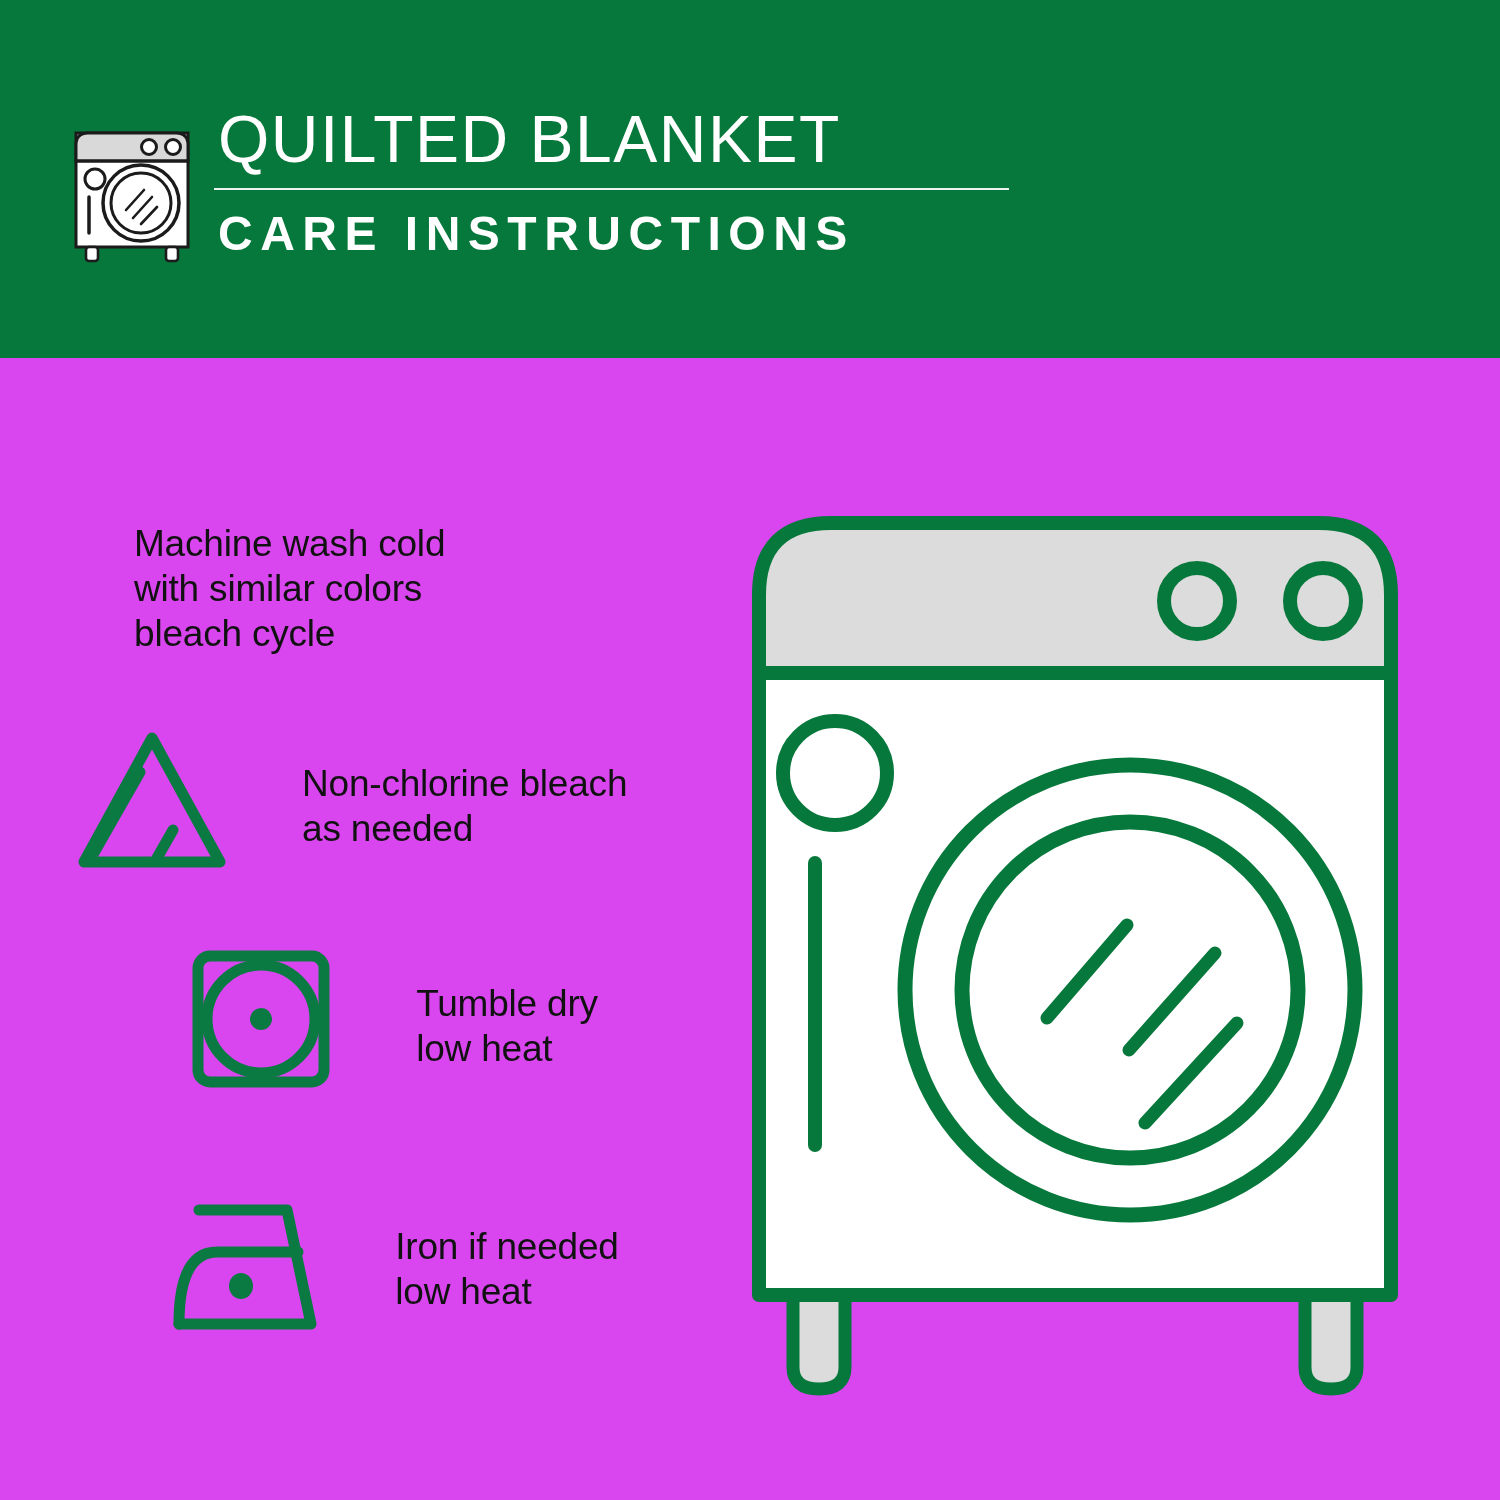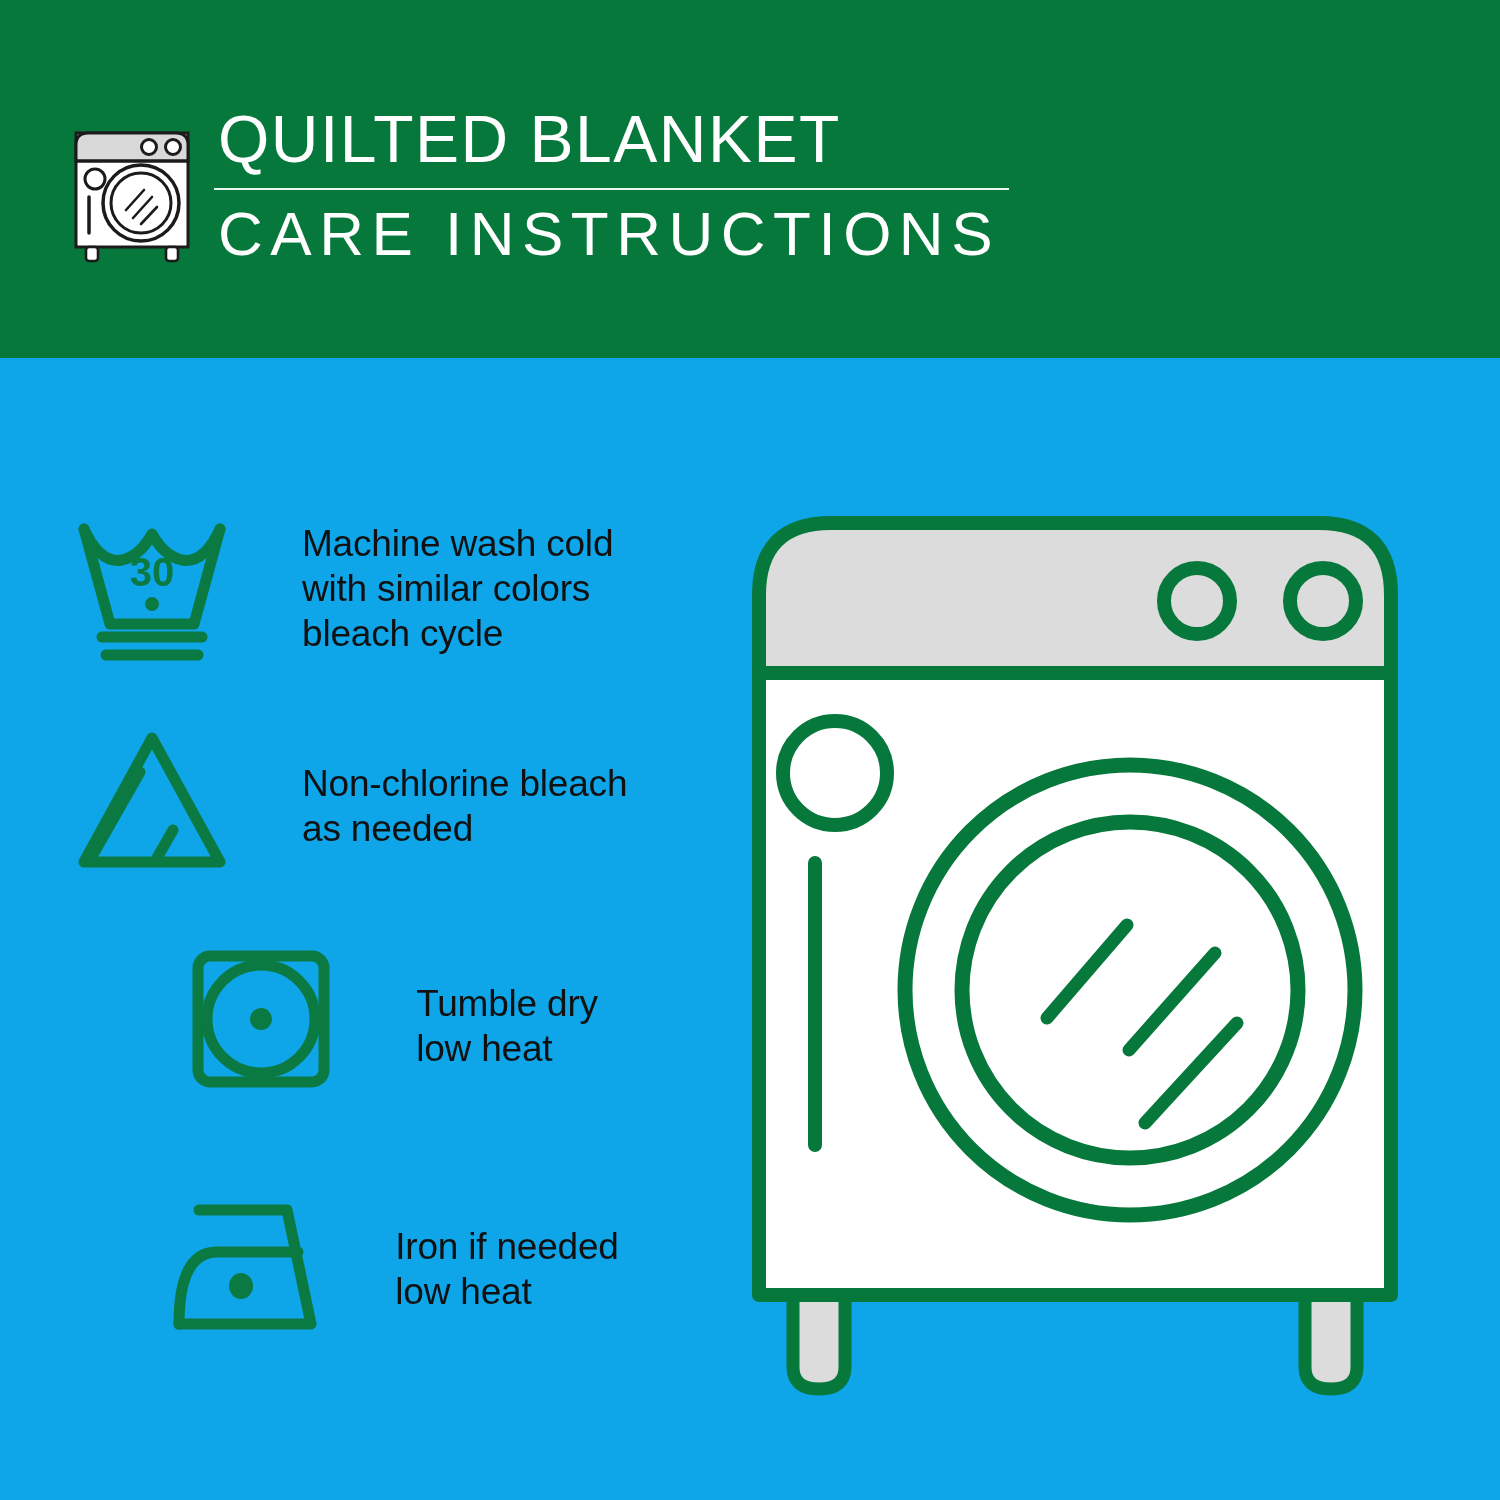--- a/index.html
+++ b/index.html
@@ -5,21 +5,21 @@
 <style>
   html, body {
     margin: 0;
     padding: 0;
     background: #ffffff;
   }
   #page {
     position: relative;
     width: 1500px;
     height: 1500px;
-    background: #0ea5e9;
+    background: #d946ef;
     overflow: hidden;
     font-family: "Liberation Sans", sans-serif;
   }
 
   
   .header-band {
     position: absolute;
     left: 0;
     top: 0;
     width: 1500px;
@@ -53,22 +53,22 @@
   .title-rule {
     height: 2px;
     background: #ffffff;
     margin: 10px 0 6px 0;
     width: 795px;
     opacity: 0.92;
   }
   .title-sub {
     color: #ffffff;
     font-family: "Liberation Sans", sans-serif;
-    font-size: 62px;
-    font-weight: 400;
+    font-size: 48px;
+    font-weight: 700;
     letter-spacing: 7.5px;
     line-height: 76px;
     white-space: nowrap;
     margin: 0;
     padding: 0 0 0 4px;
   }
 
   
   .care-list {
     position: absolute;
@@ -156,32 +156,20 @@
     <div class="header-text">
       <div class="title-main">QUILTED BLANKET</div>
       <div class="title-rule"></div>
       <div class="title-sub">CARE INSTRUCTIONS</div>
     </div>
   </div>
 
   <div class="care-list">
 
     <div class="care-row" id="row-wash">
-      <div class="care-icon">
-        <svg width="168" height="150" viewBox="0 0 168 150">
-          <g fill="none" stroke="#0B7A42" stroke-width="11" stroke-linecap="round" stroke-linejoin="round">
-            <path d="M12 13 Q28 48 50 44 Q68 40 80 18 Q92 40 110 44 Q132 48 148 13"></path>
-            <path d="M12 13 L38 108 L122 108 L148 13"></path>
-            <line x1="30" y1="121" x2="130" y2="121"></line>
-            <line x1="34" y1="139" x2="126" y2="139"></line>
-          </g>
-          <text x="80" y="70" fill="#0B7A42" font-family="Liberation Sans, sans-serif" font-size="40" font-weight="bold" text-anchor="middle">30</text>
-          <circle cx="80" cy="88" r="7" fill="#0B7A42"></circle>
-        </svg>
-      </div>
       <div class="care-text">Machine wash cold
 with similar colors
 bleach cycle</div>
     </div>
 
     <div class="care-row" id="row-bleach">
       <div class="care-icon">
         <svg width="168" height="150" viewBox="0 0 168 150">
           <g fill="none" stroke="#0B7A42" stroke-width="11" stroke-linecap="round" stroke-linejoin="round">
             <path d="M80 12 L148 136 L12 136 Z"></path>

